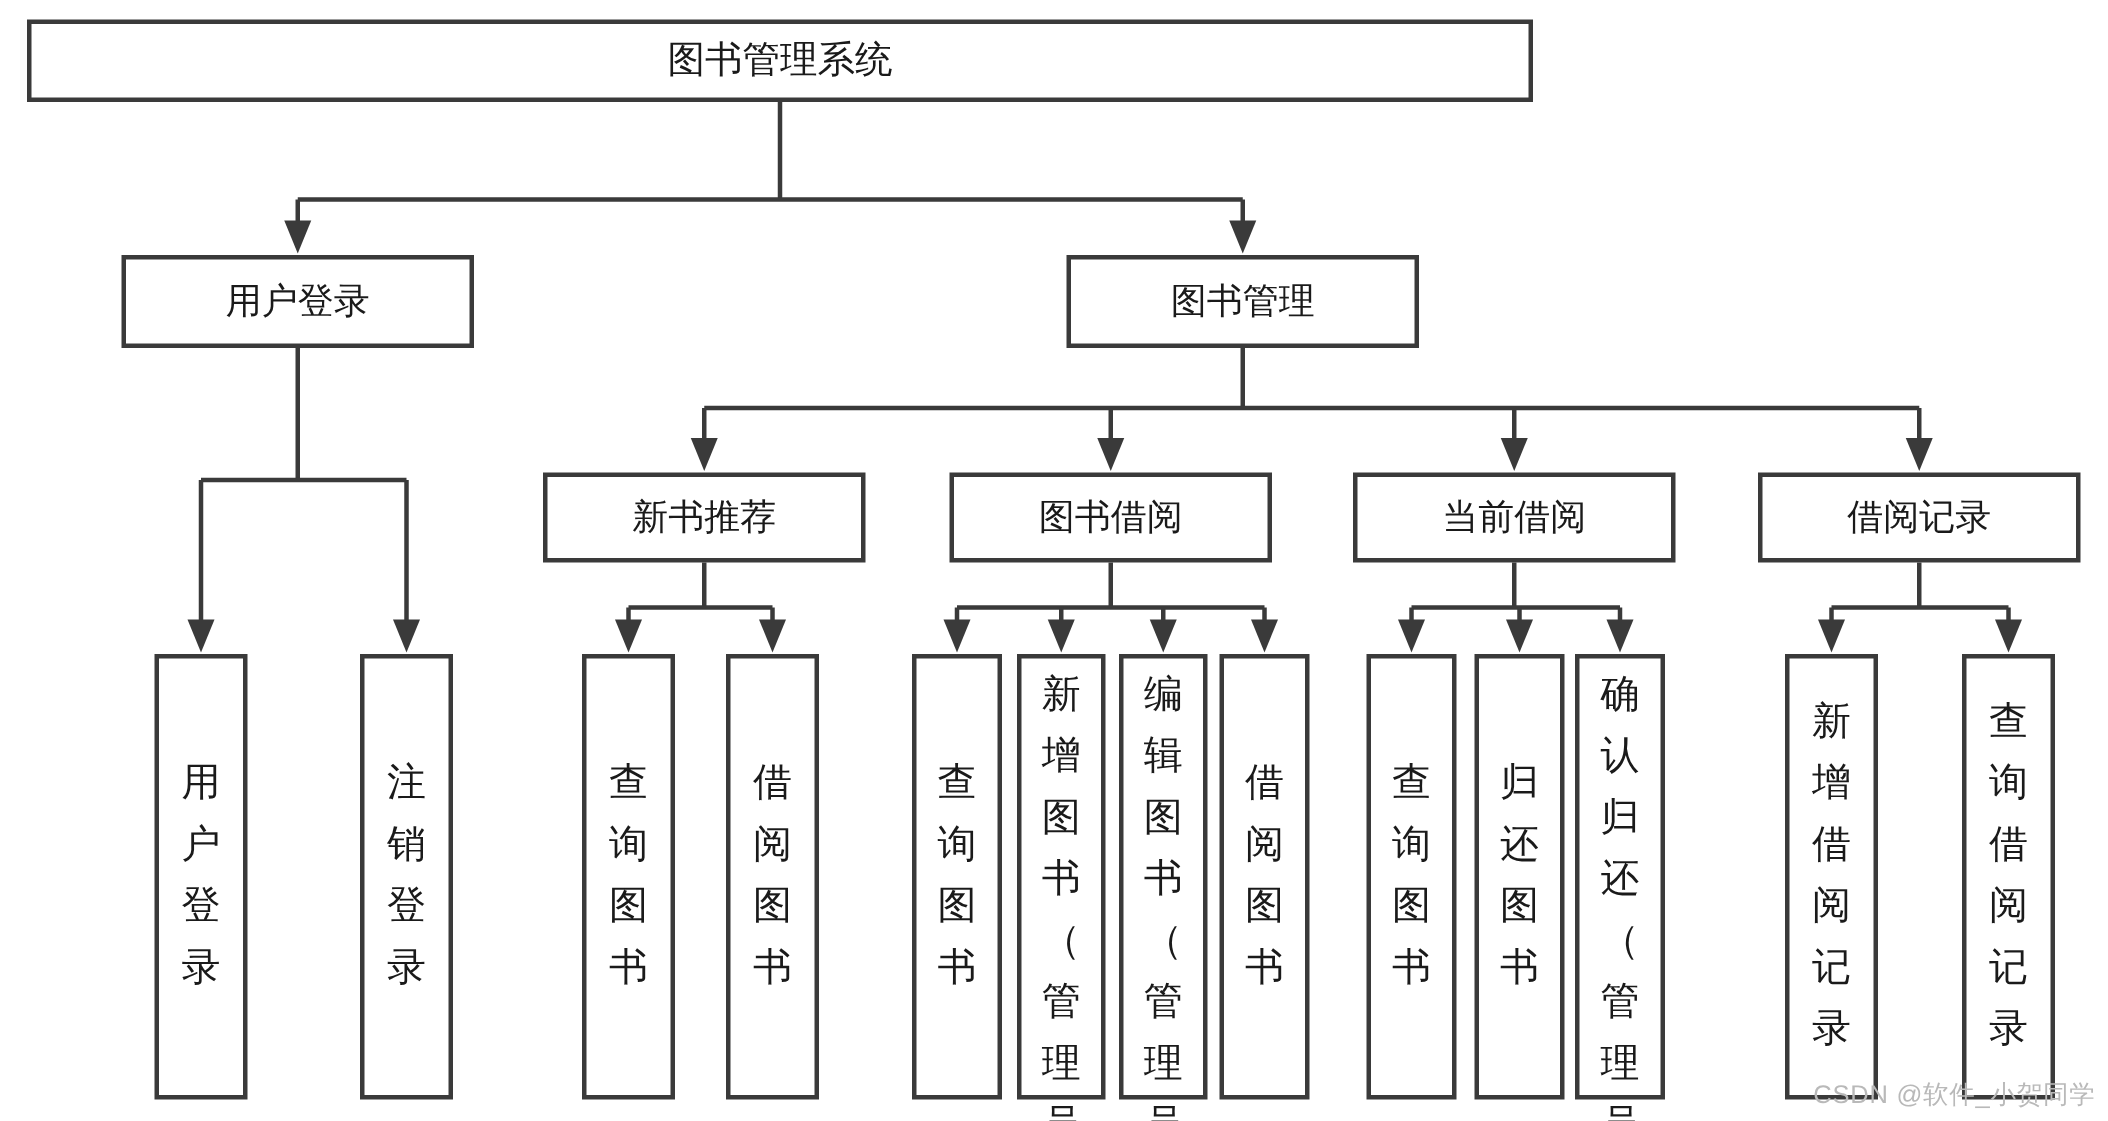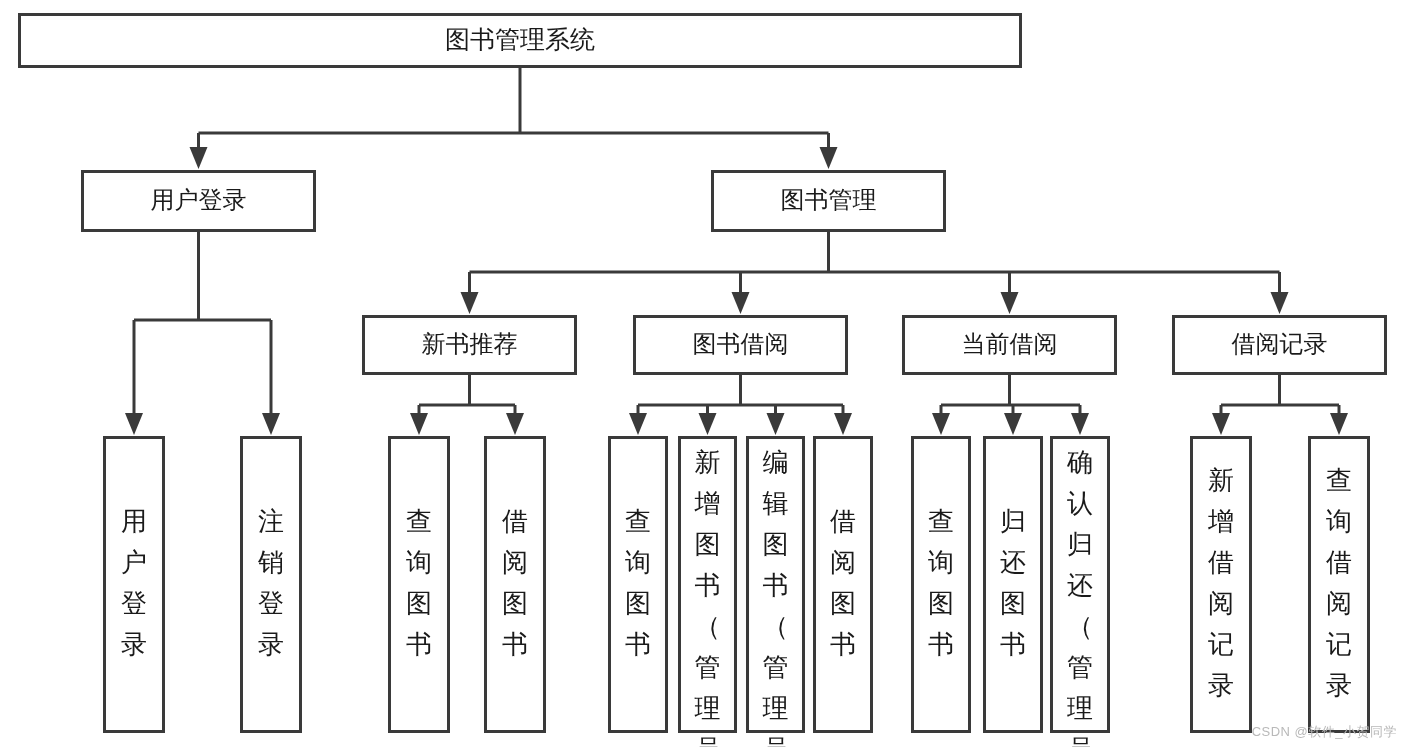--- a/index.html
+++ b/index.html
@@ -48,21 +48,21 @@
   }
   .arrow-head {
     fill: #3a3a3a;
     stroke: none;
   }
   .watermark {
     position: absolute;
     right: 8px;
     bottom: 6px;
     font-family: "Liberation Sans", "DejaVu Sans", sans-serif;
-    font-size: 13px;
+    font-size: 17px;
     color: #b9b9b9;
     white-space: nowrap;
     letter-spacing: 0.5px;
     pointer-events: none;
   }
 </style>
 </head>
 <body>
 
 <div id="diagram-root">

